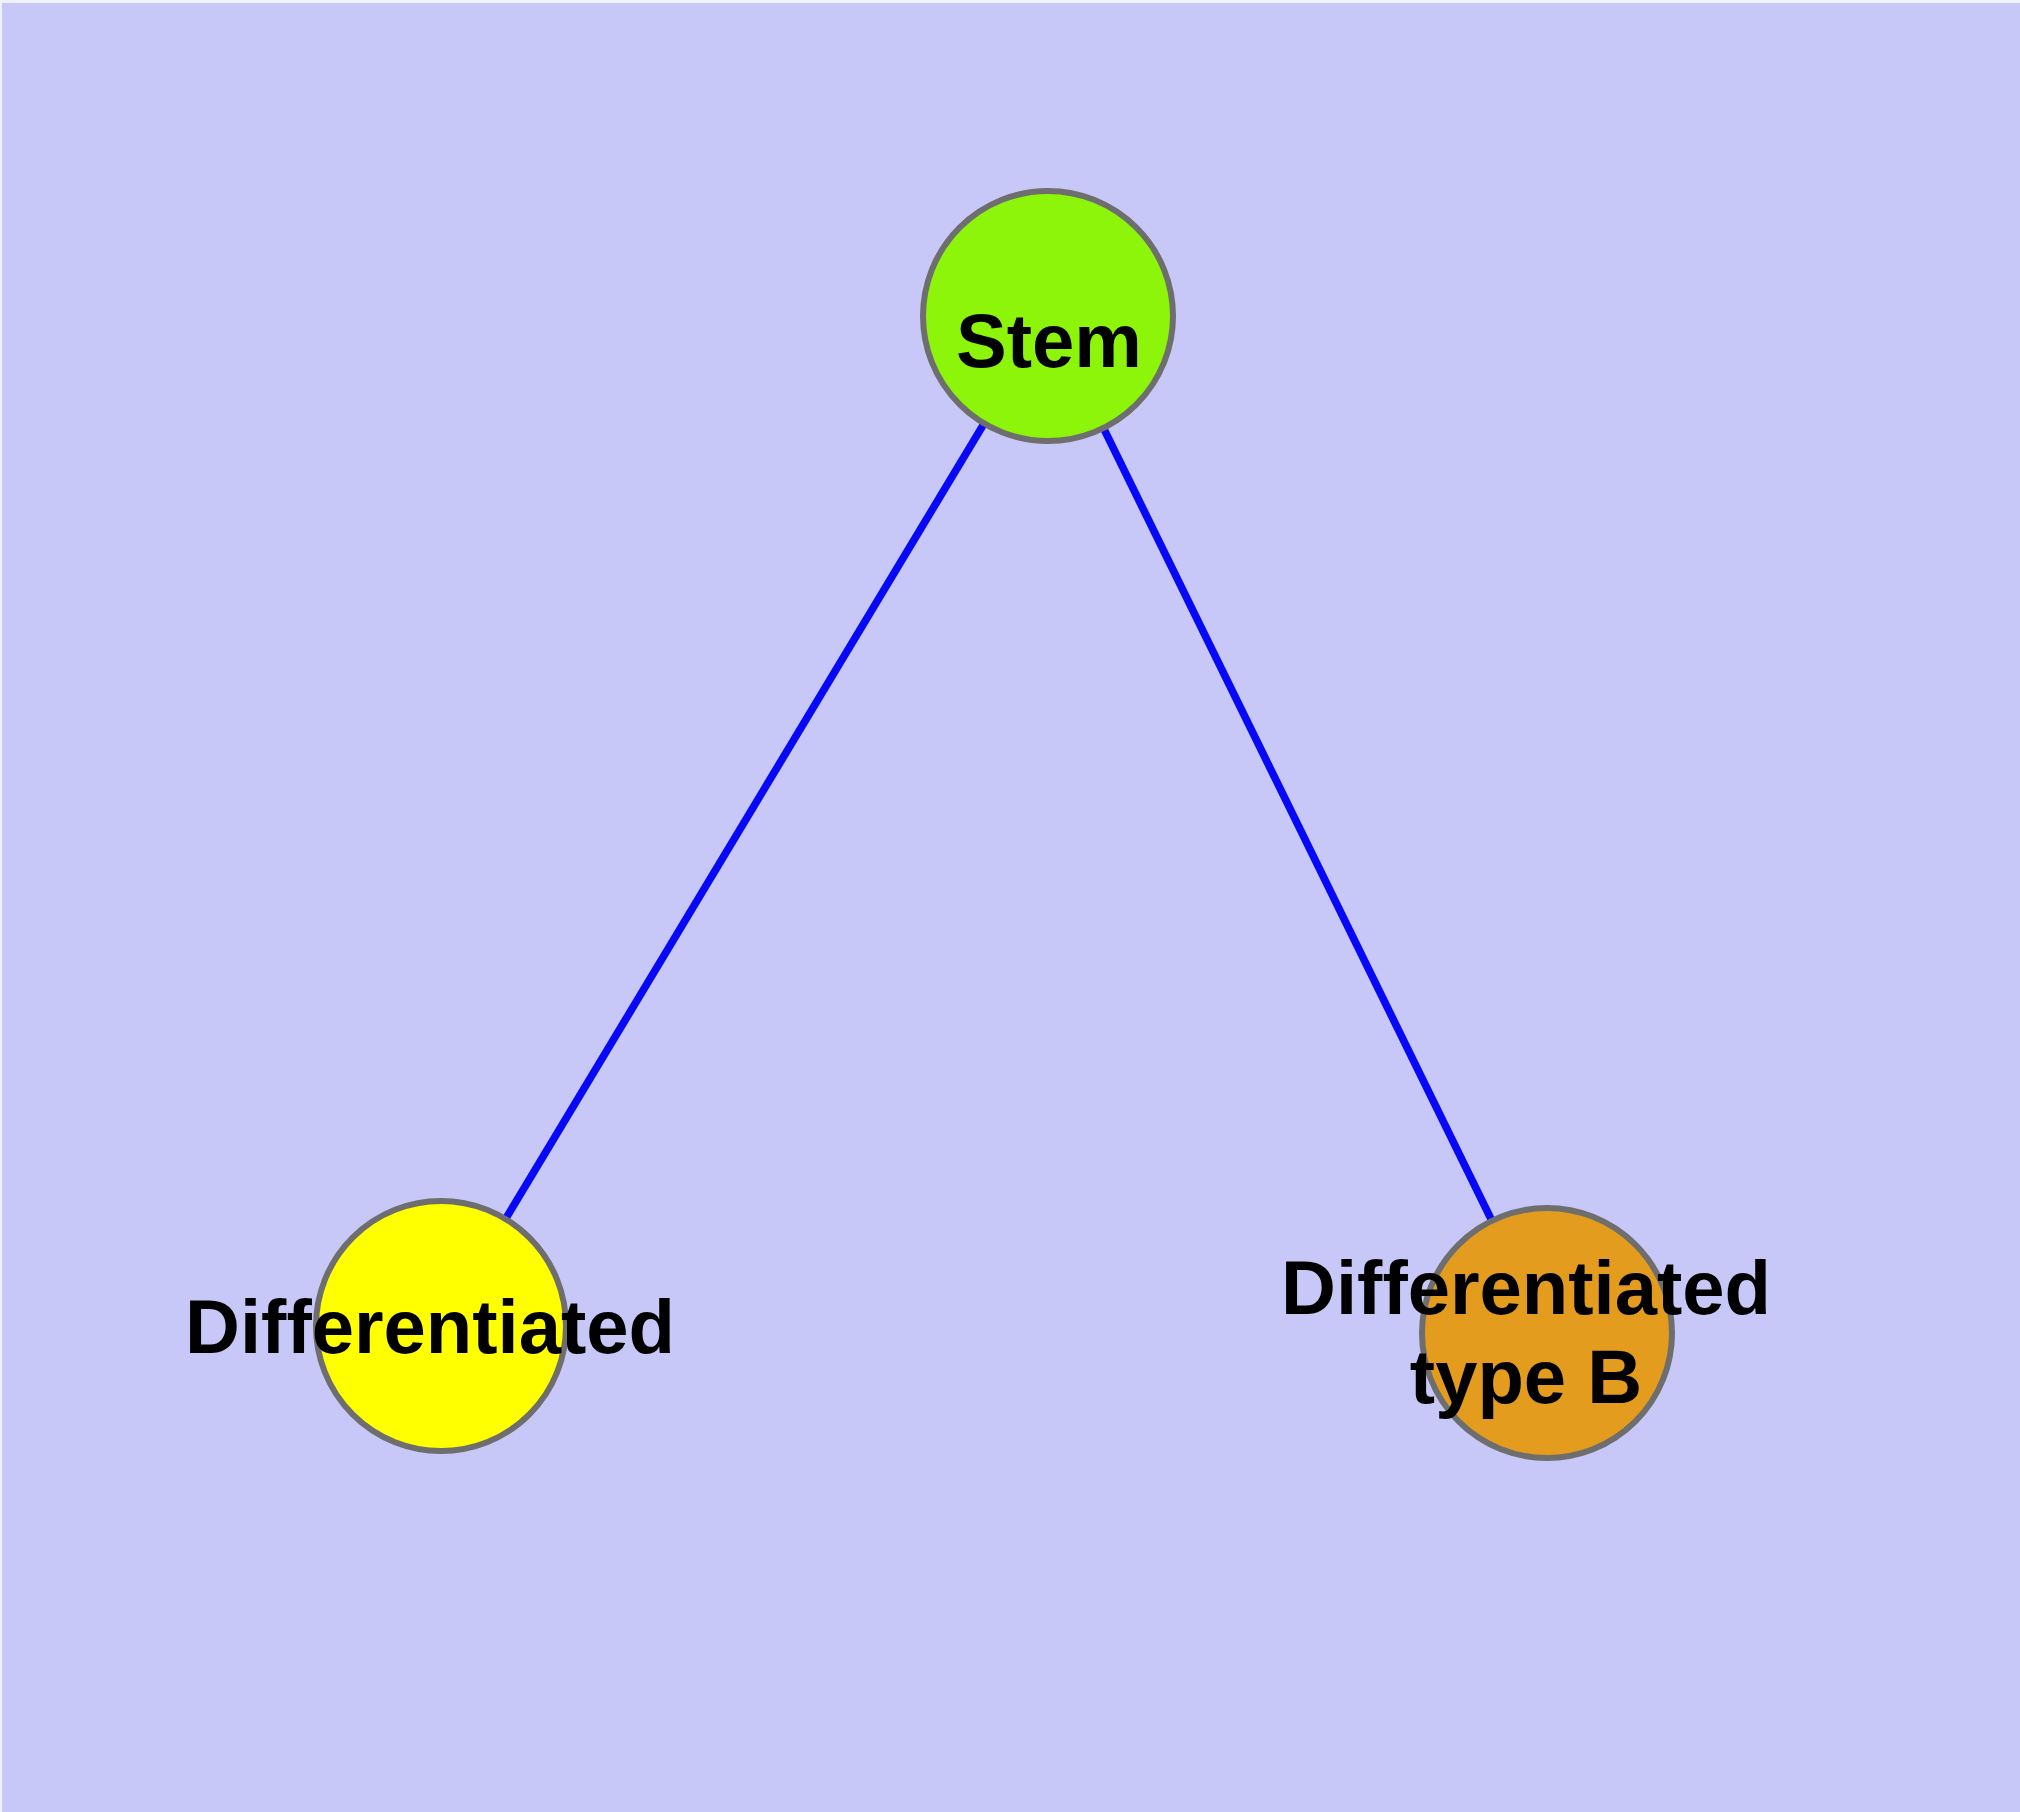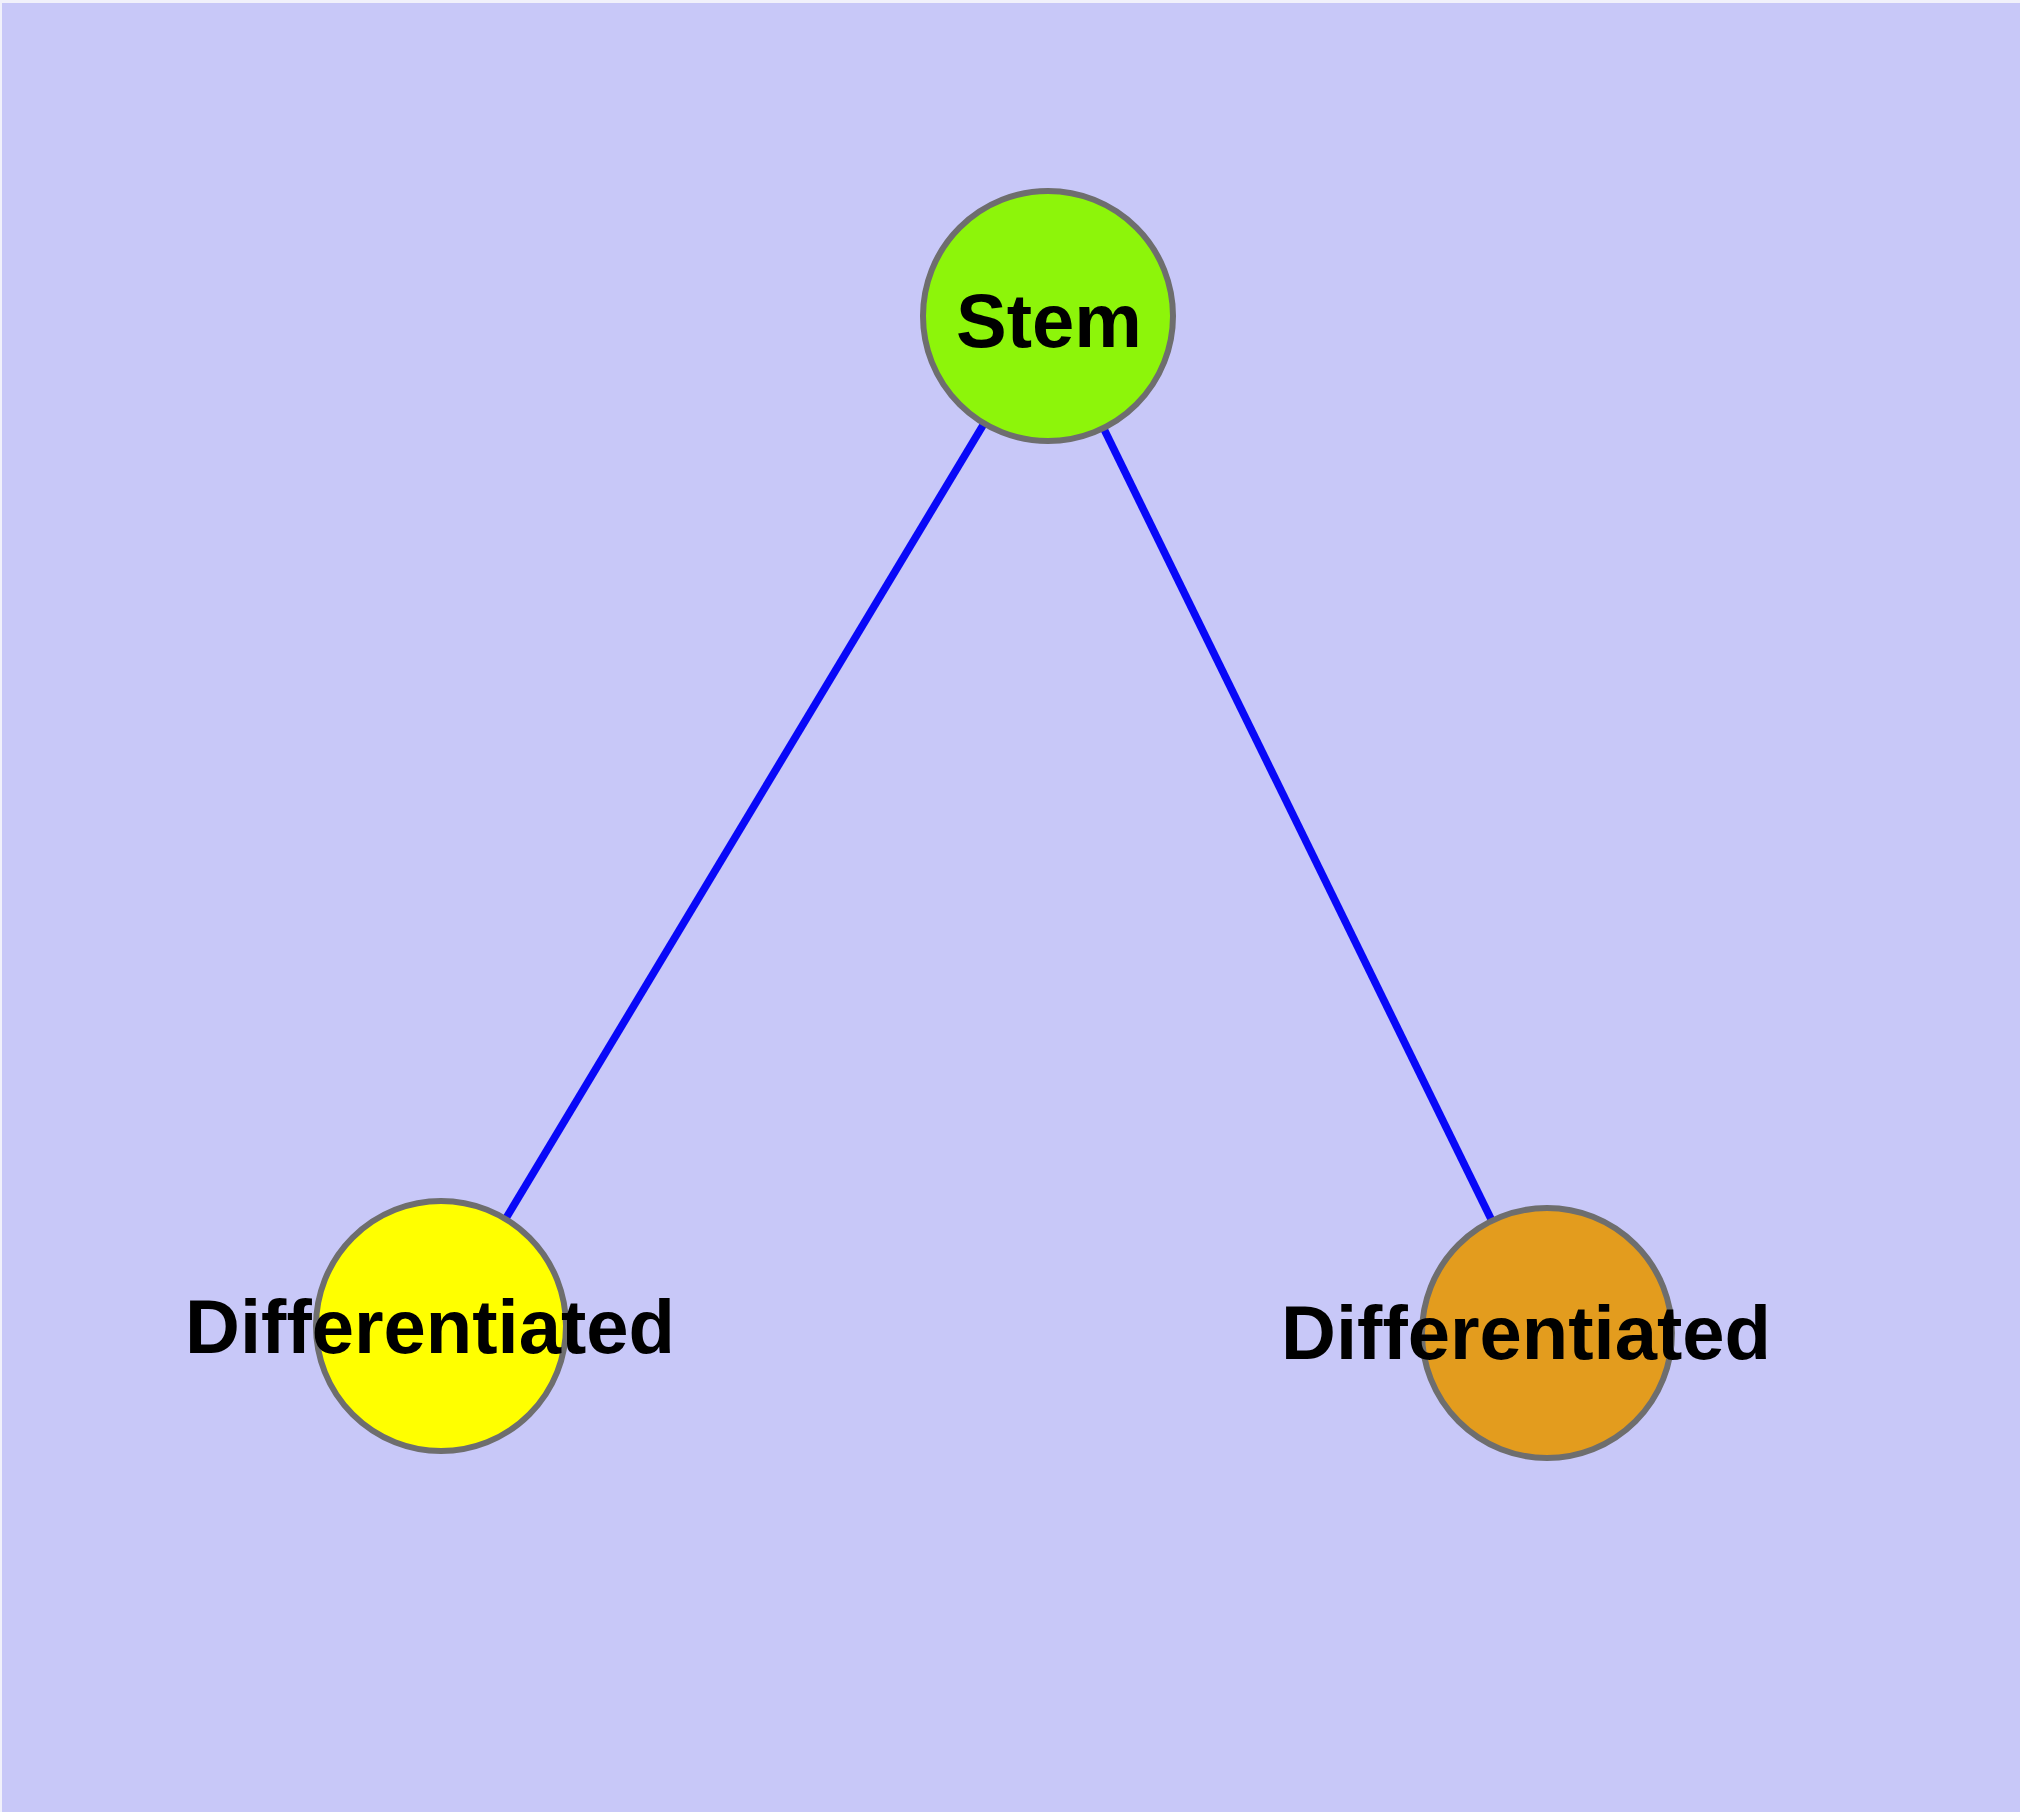--- a/index.html
+++ b/index.html
@@ -70,21 +70,21 @@
     text-align: center;
     font-weight: 700;
     font-size: 76px;
     line-height: 89px;
     color: #000000;
     white-space: nowrap;
   }
   .label .line {
     display: block;
   }
-  .label-stem { left: 1049px; top: 320px; }
+  .label-stem { left: 1049px; top: 340px; }
   .label-a    { left: 430px;  top: 1326px; }
   .label-b    { left: 1526px; top: 1332px; }
 </style>
 </head>
 <body>
 
 <div class="stage">
 
   <svg class="edges" viewBox="0 0 2384 2138" xmlns="http://www.w3.org/2000/svg">
     <line class="edge" x1="1237" y1="373" x2="520" y2="1565"></line>
@@ -98,18 +98,19 @@
   <div class="label label-stem">
     <span class="line">Stem</span>
   </div>
 
   <div class="label label-a">
     <span class="line">Differentiated</span>
   </div>
 
   <div class="label label-b">
     <span class="line">Differentiated</span>
+    <span class="line">type B</span>
   </div>
 
   <div class="window-edge-top"></div>
   <div class="window-edge-left"></div>
 </div>
 
 
 </body></html>

